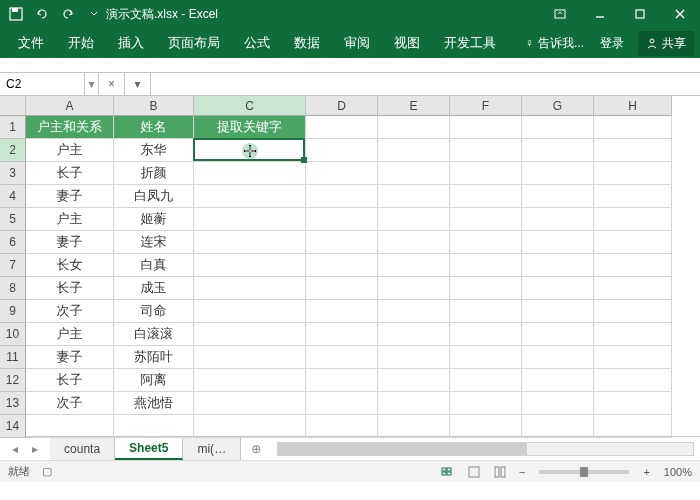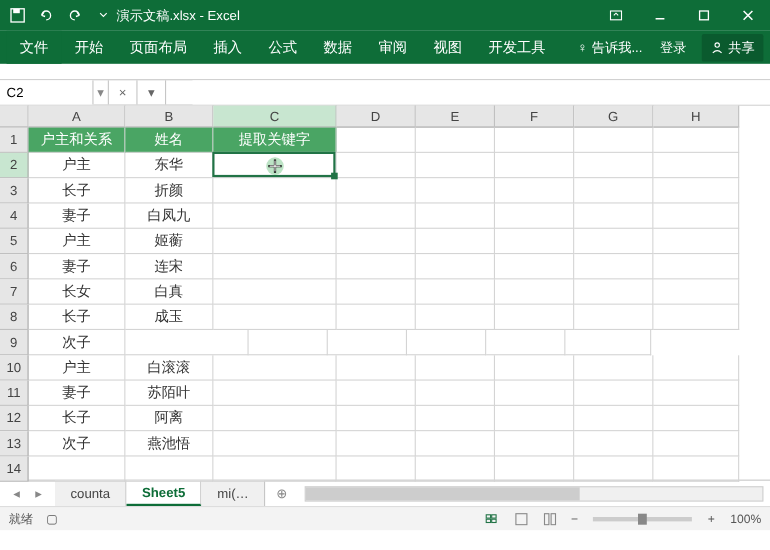--- a/index.html
+++ b/index.html
@@ -112,22 +112,22 @@
           <line x1="2" y1="2" x2="10" y2="10" stroke="#fff" stroke-width="1.4"></line>
           <line x1="10" y1="2" x2="2" y2="10" stroke="#fff" stroke-width="1.4"></line>
         </svg>
       </div>
   </div>
 </div>
 
 <div class="ribbon-tabs">
   <div class="rtab file">文件</div>
   <div class="rtab">开始</div>
+  <div class="rtab">插入</div>
   <div class="rtab">页面布局</div>
-  <div class="rtab">插入</div>
   <div class="rtab">公式</div>
   <div class="rtab">数据</div>
   <div class="rtab">审阅</div>
   <div class="rtab">视图</div>
   <div class="rtab">开发工具</div>
   <div class="ribbon-right">
     <span>♀</span>
     <span>告诉我...</span>
     <span style="width:8px"></span>
     <span>登录</span>
@@ -261,20 +261,21 @@
             <div class="cell" style="width: 80px;">成玉</div>
             <div class="cell" style="width: 112px;"></div>
             <div class="cell" style="width: 72px;"></div>
             <div class="cell" style="width: 72px;"></div>
             <div class="cell" style="width: 72px;"></div>
             <div class="cell" style="width: 72px;"></div>
             <div class="cell" style="width: 78px;"></div>
           </div>
           <div class="grid-row">
             <div class="cell" style="width: 88px;">次子</div>
+            <div class="cell" style="width: 80px;">司命</div>
             <div class="cell" style="width: 112px;"></div>
             <div class="cell" style="width: 72px;"></div>
             <div class="cell" style="width: 72px;"></div>
             <div class="cell" style="width: 72px;"></div>
             <div class="cell" style="width: 72px;"></div>
             <div class="cell" style="width: 78px;"></div>
           </div>
           <div class="grid-row">
             <div class="cell" style="width: 88px;">户主</div>
             <div class="cell" style="width: 80px;">白滚滚</div>

